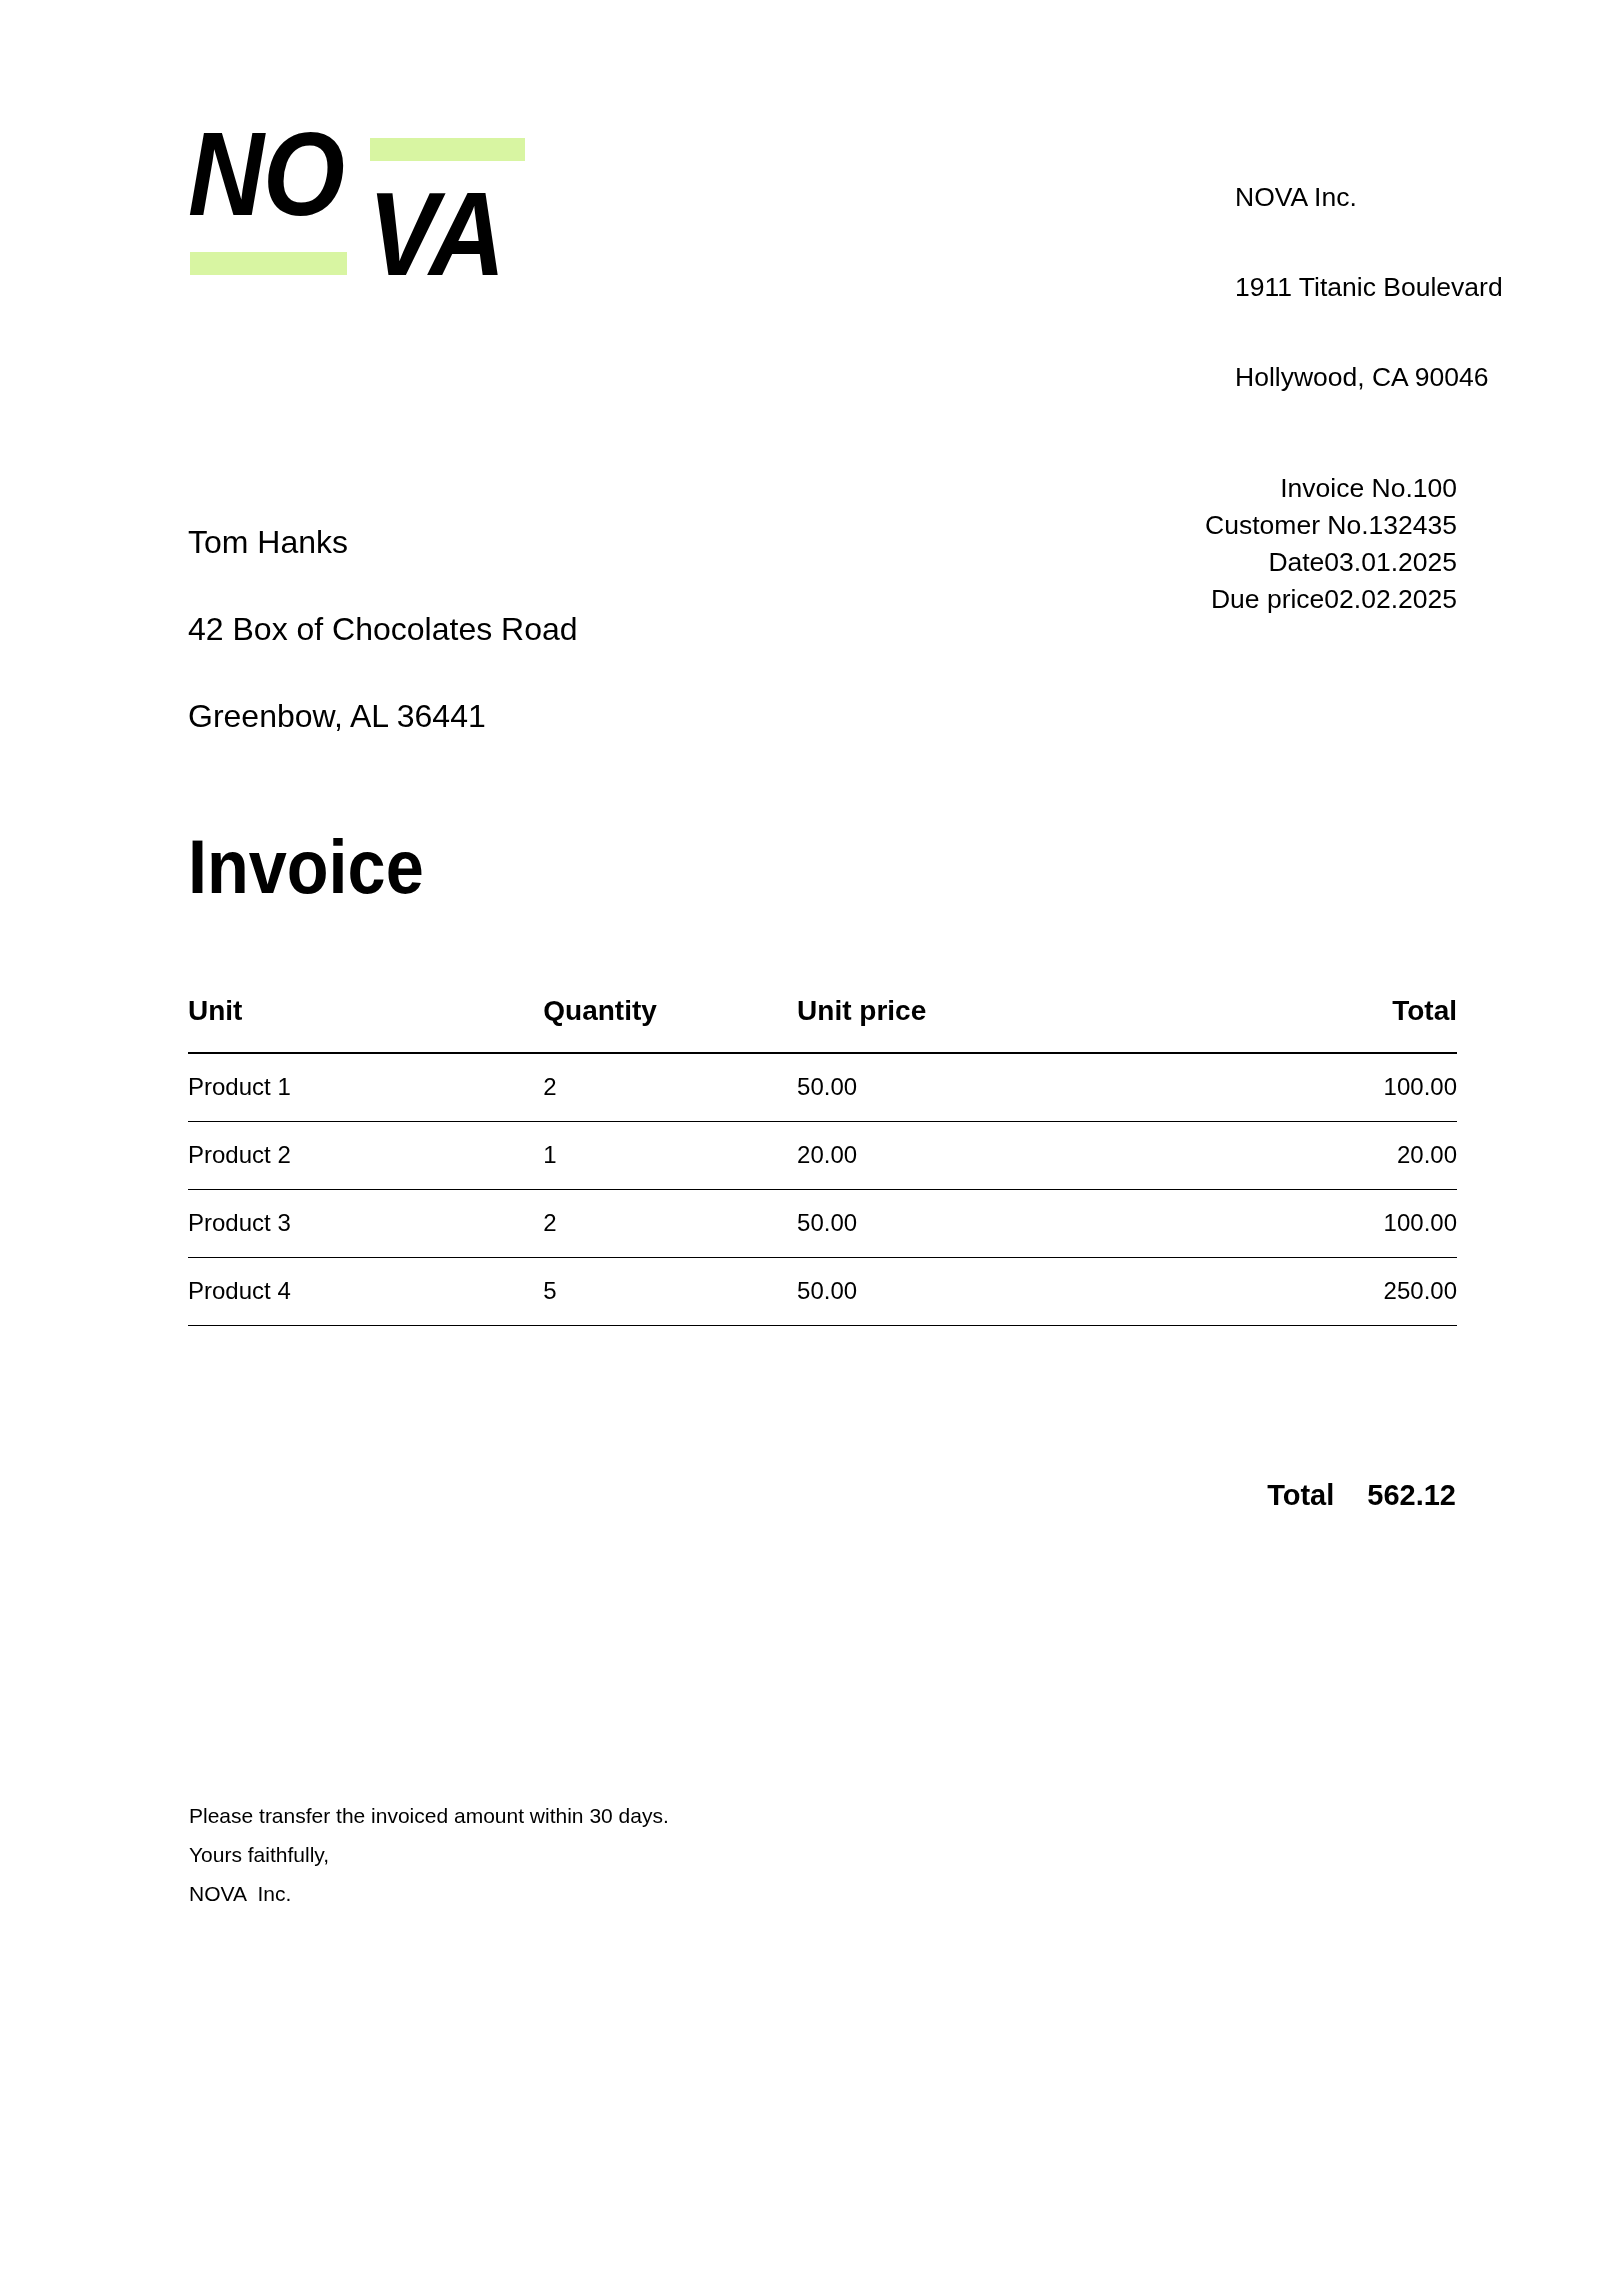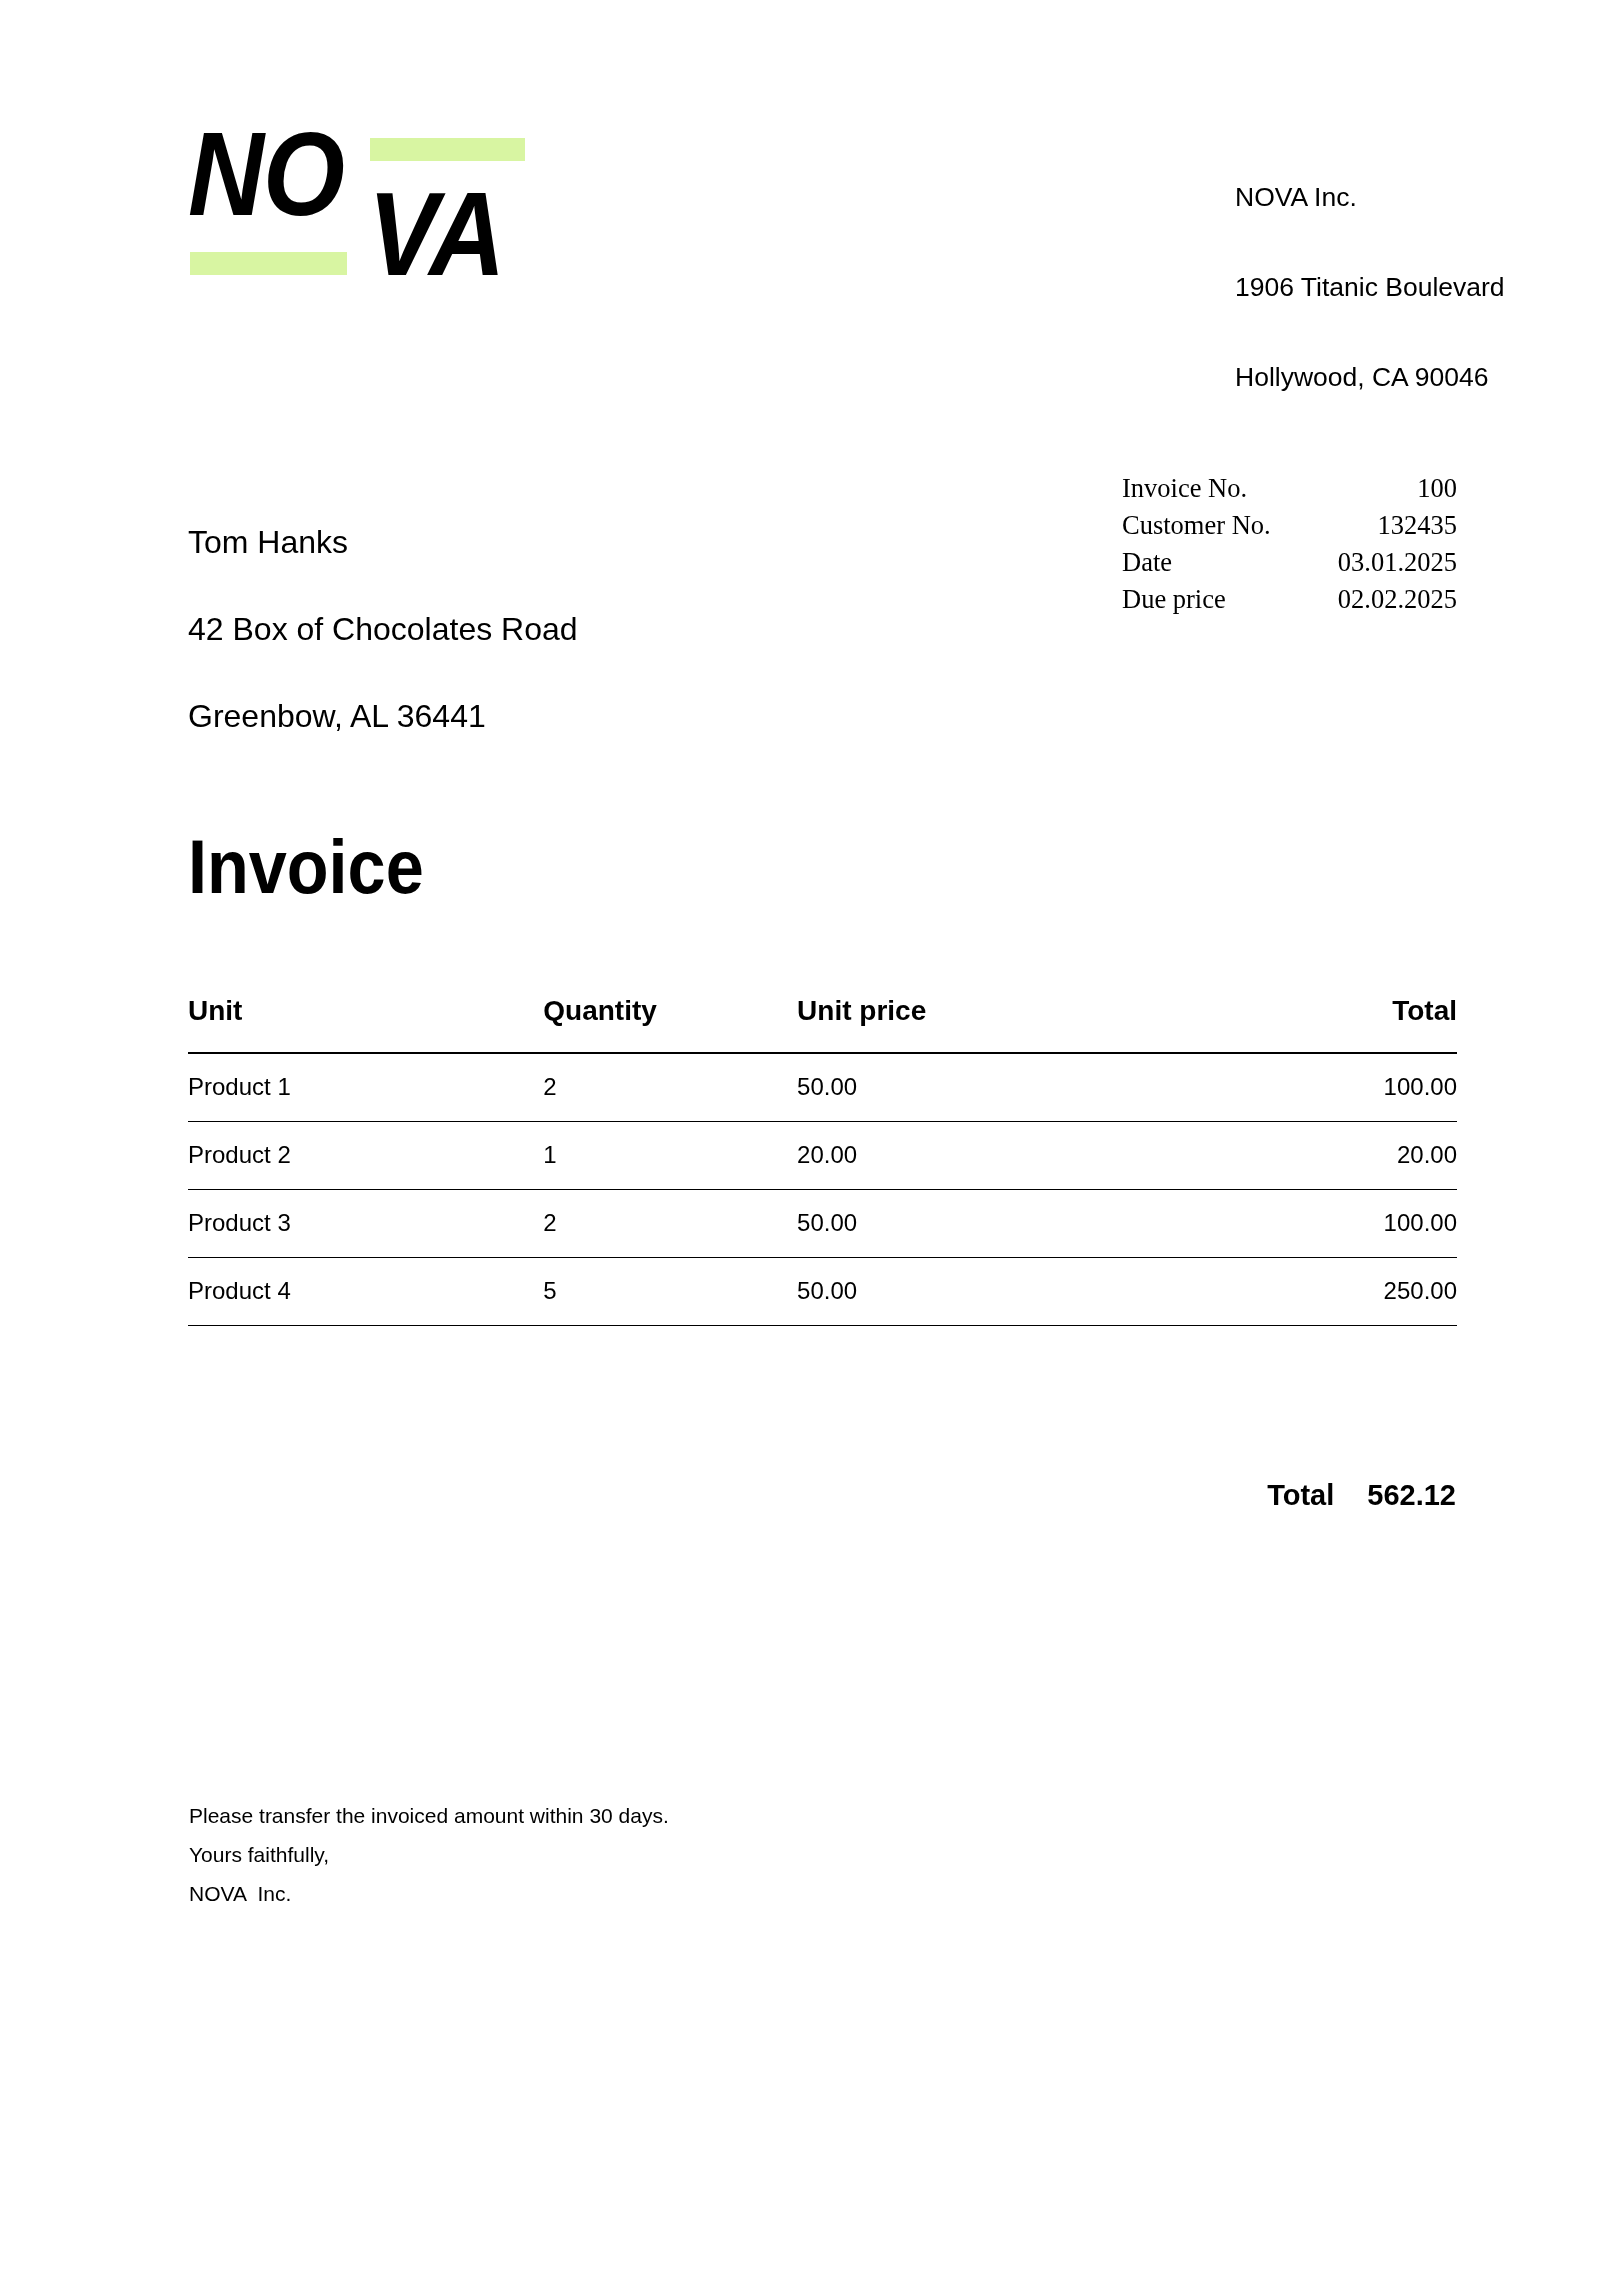--- a/index.html
+++ b/index.html
@@ -29,21 +29,21 @@
   #logo-bar-bottom { left: 1.9px;   top: 138px; width: 157px; height: 23.4px; }
 
   
   #company-address { left: 1235px; top: 122px; font-size: 26.5px; line-height: 30px; white-space: pre; }
 
   
   #customer-address { left: 188px; top: 470px; font-size: 32px; line-height: 29px; white-space: pre; }
 
   
   #invoice-meta { left: 1122px; top: 470px; width: 335px; font-size: 26.5px; }
-  .meta-row { display: flex; justify-content: space-between; height: 37px; align-items: center; font-family: Liberation Serif, serif; }
+  .meta-row { display: flex; justify-content: flex-end; height: 37px; align-items: center; }
 
   
   #invoice-title {
     left: 188px; top: 829px;
     font-size: 76px; font-weight: 700; line-height: 1;
     transform: scaleX(0.9); transform-origin: left top;
     white-space: pre;
   }
 
   
@@ -79,21 +79,21 @@
 
 <div id="logo" class="abs">
   <div id="logo-no" class="logo-word">NO</div>
   <div id="logo-bar-top" class="logo-bar" style="background: rgb(216, 245, 162);"></div>
   <div id="logo-va" class="logo-word">VA</div>
   <div id="logo-bar-bottom" class="logo-bar" style="background: rgb(216, 245, 162);"></div>
 </div>
 
 <div id="company-address" class="abs">
   <div>NOVA Inc.</div>
-  <div>1906 Titanic Boulevard</div>
+  <div>1911 Titanic Boulevard</div>
   <div>Hollywood, CA 90046</div>
 </div>
 
 <div id="customer-address" class="abs">
   <div>Tom Hanks</div>
   <div>42 Box of Chocolates Road</div>
   <div>Greenbow, AL 36441</div>
 </div>
 
 <div id="invoice-meta" class="abs">

